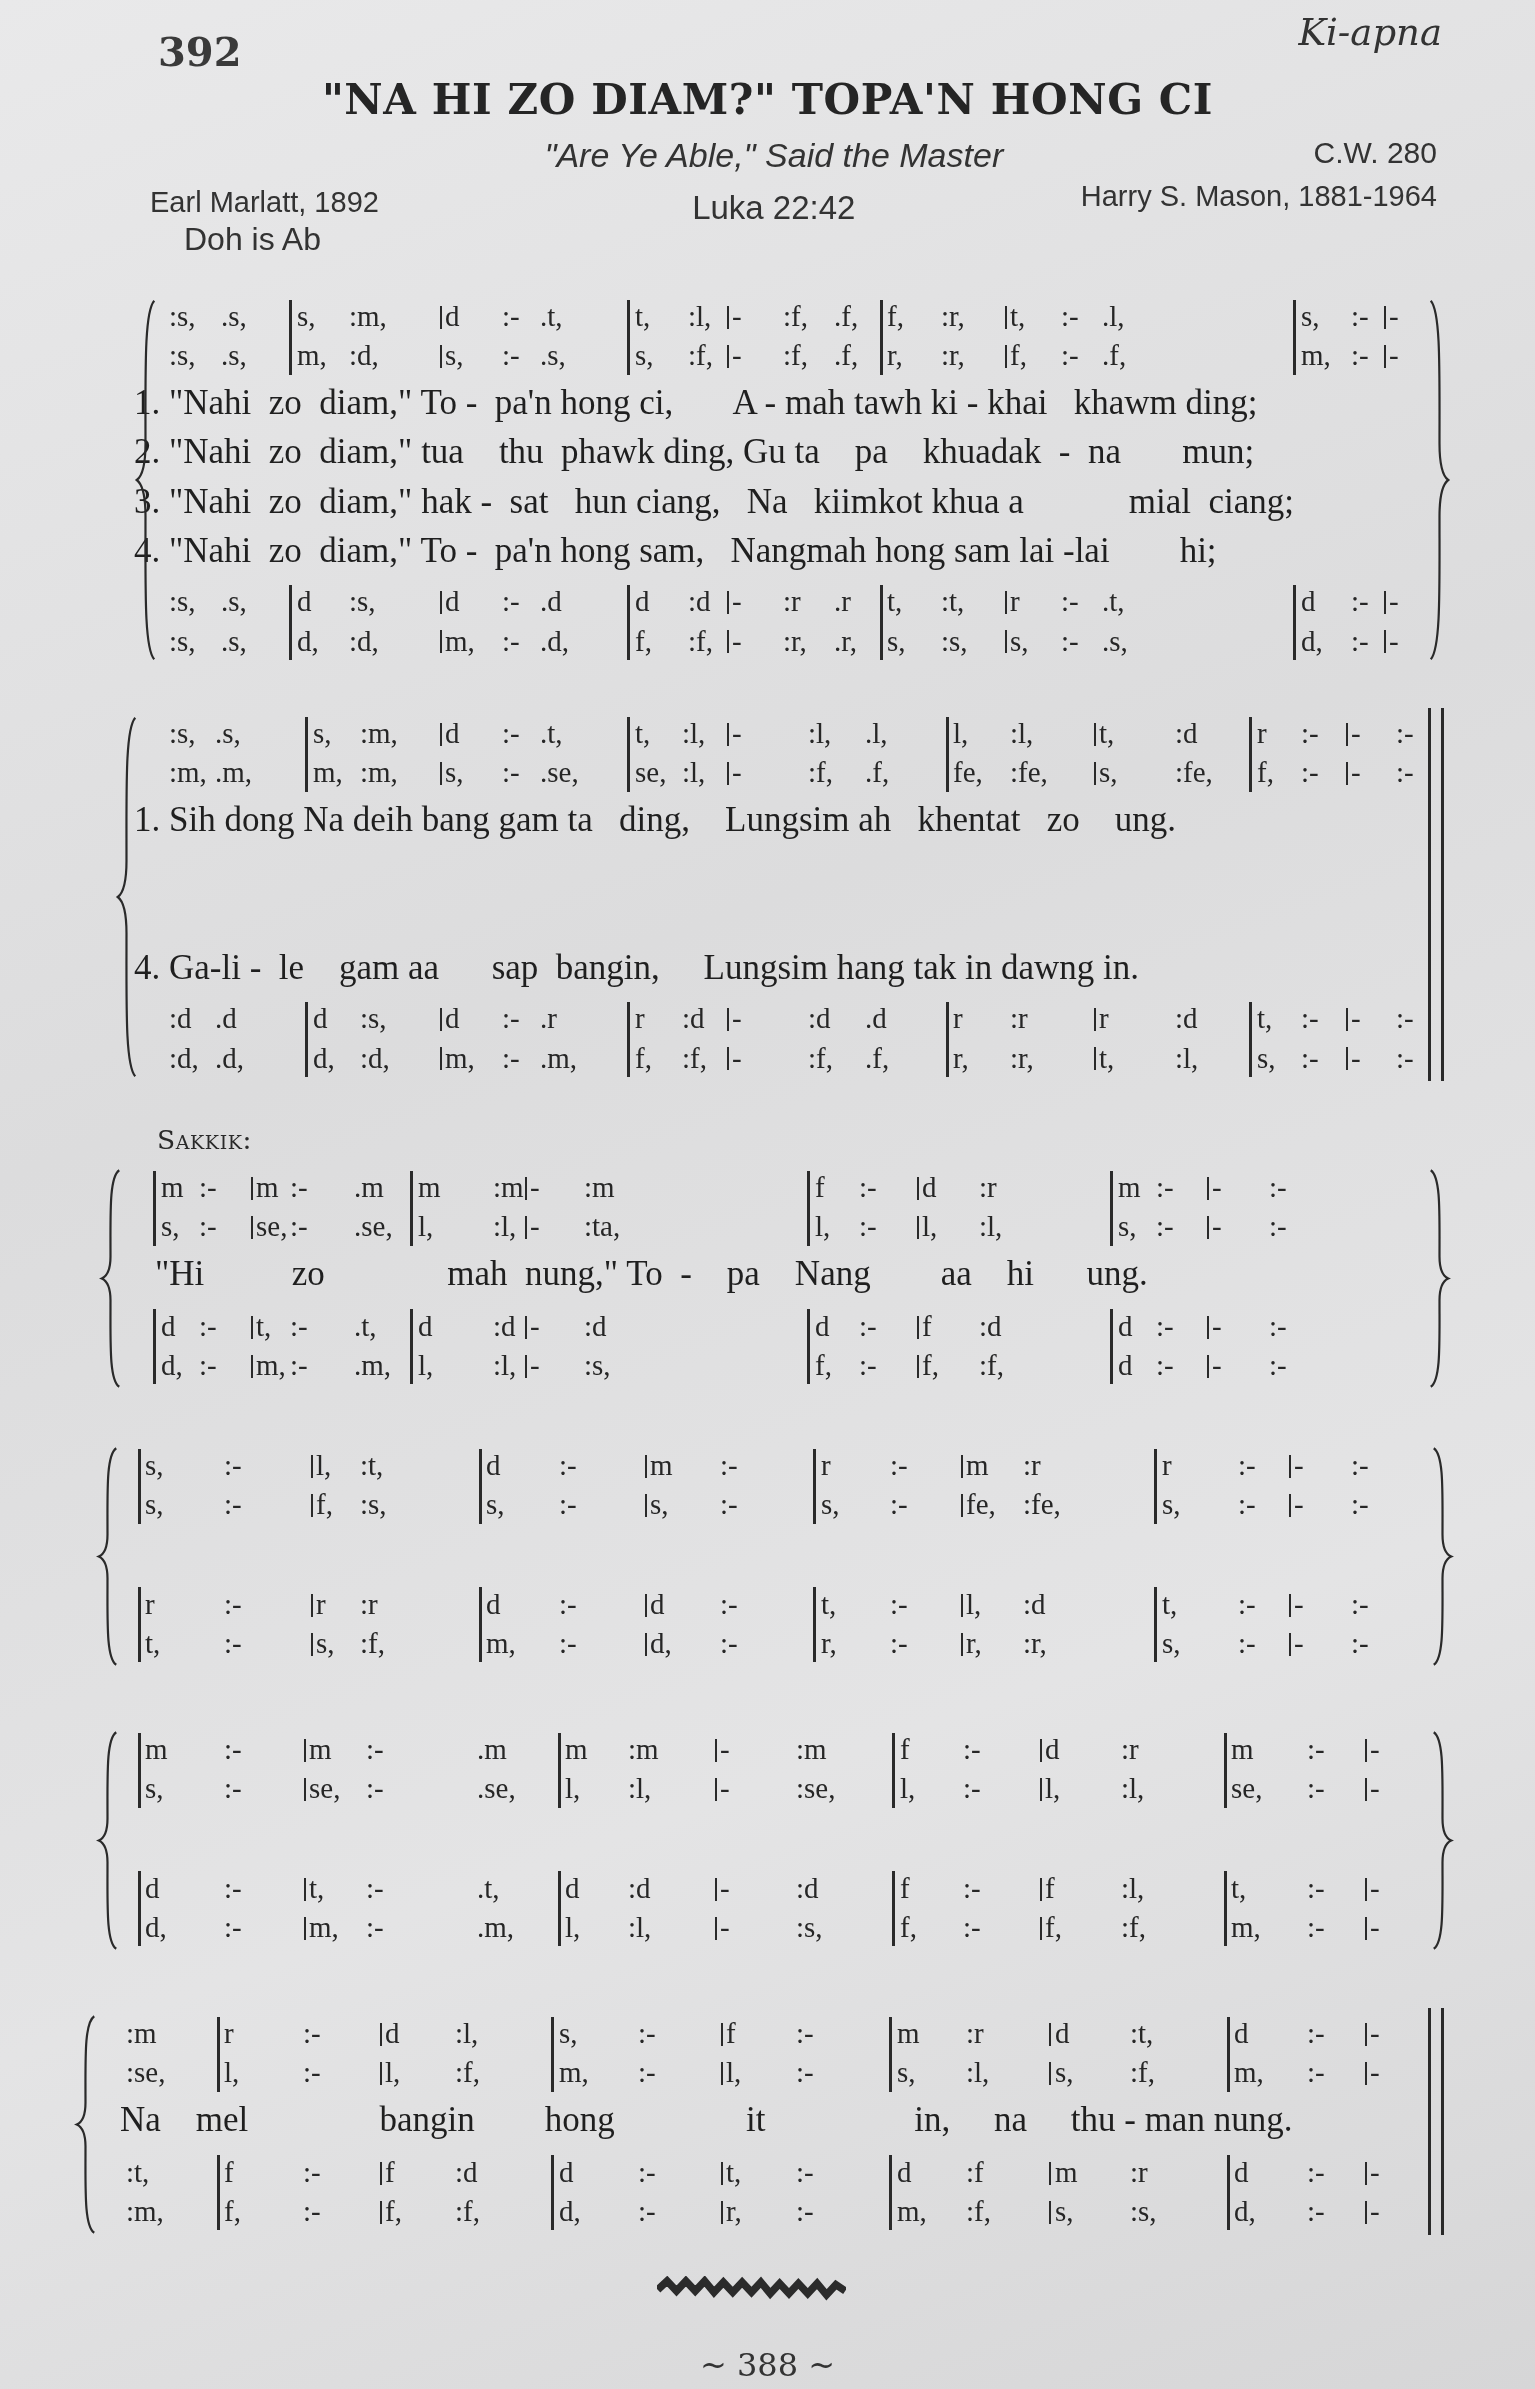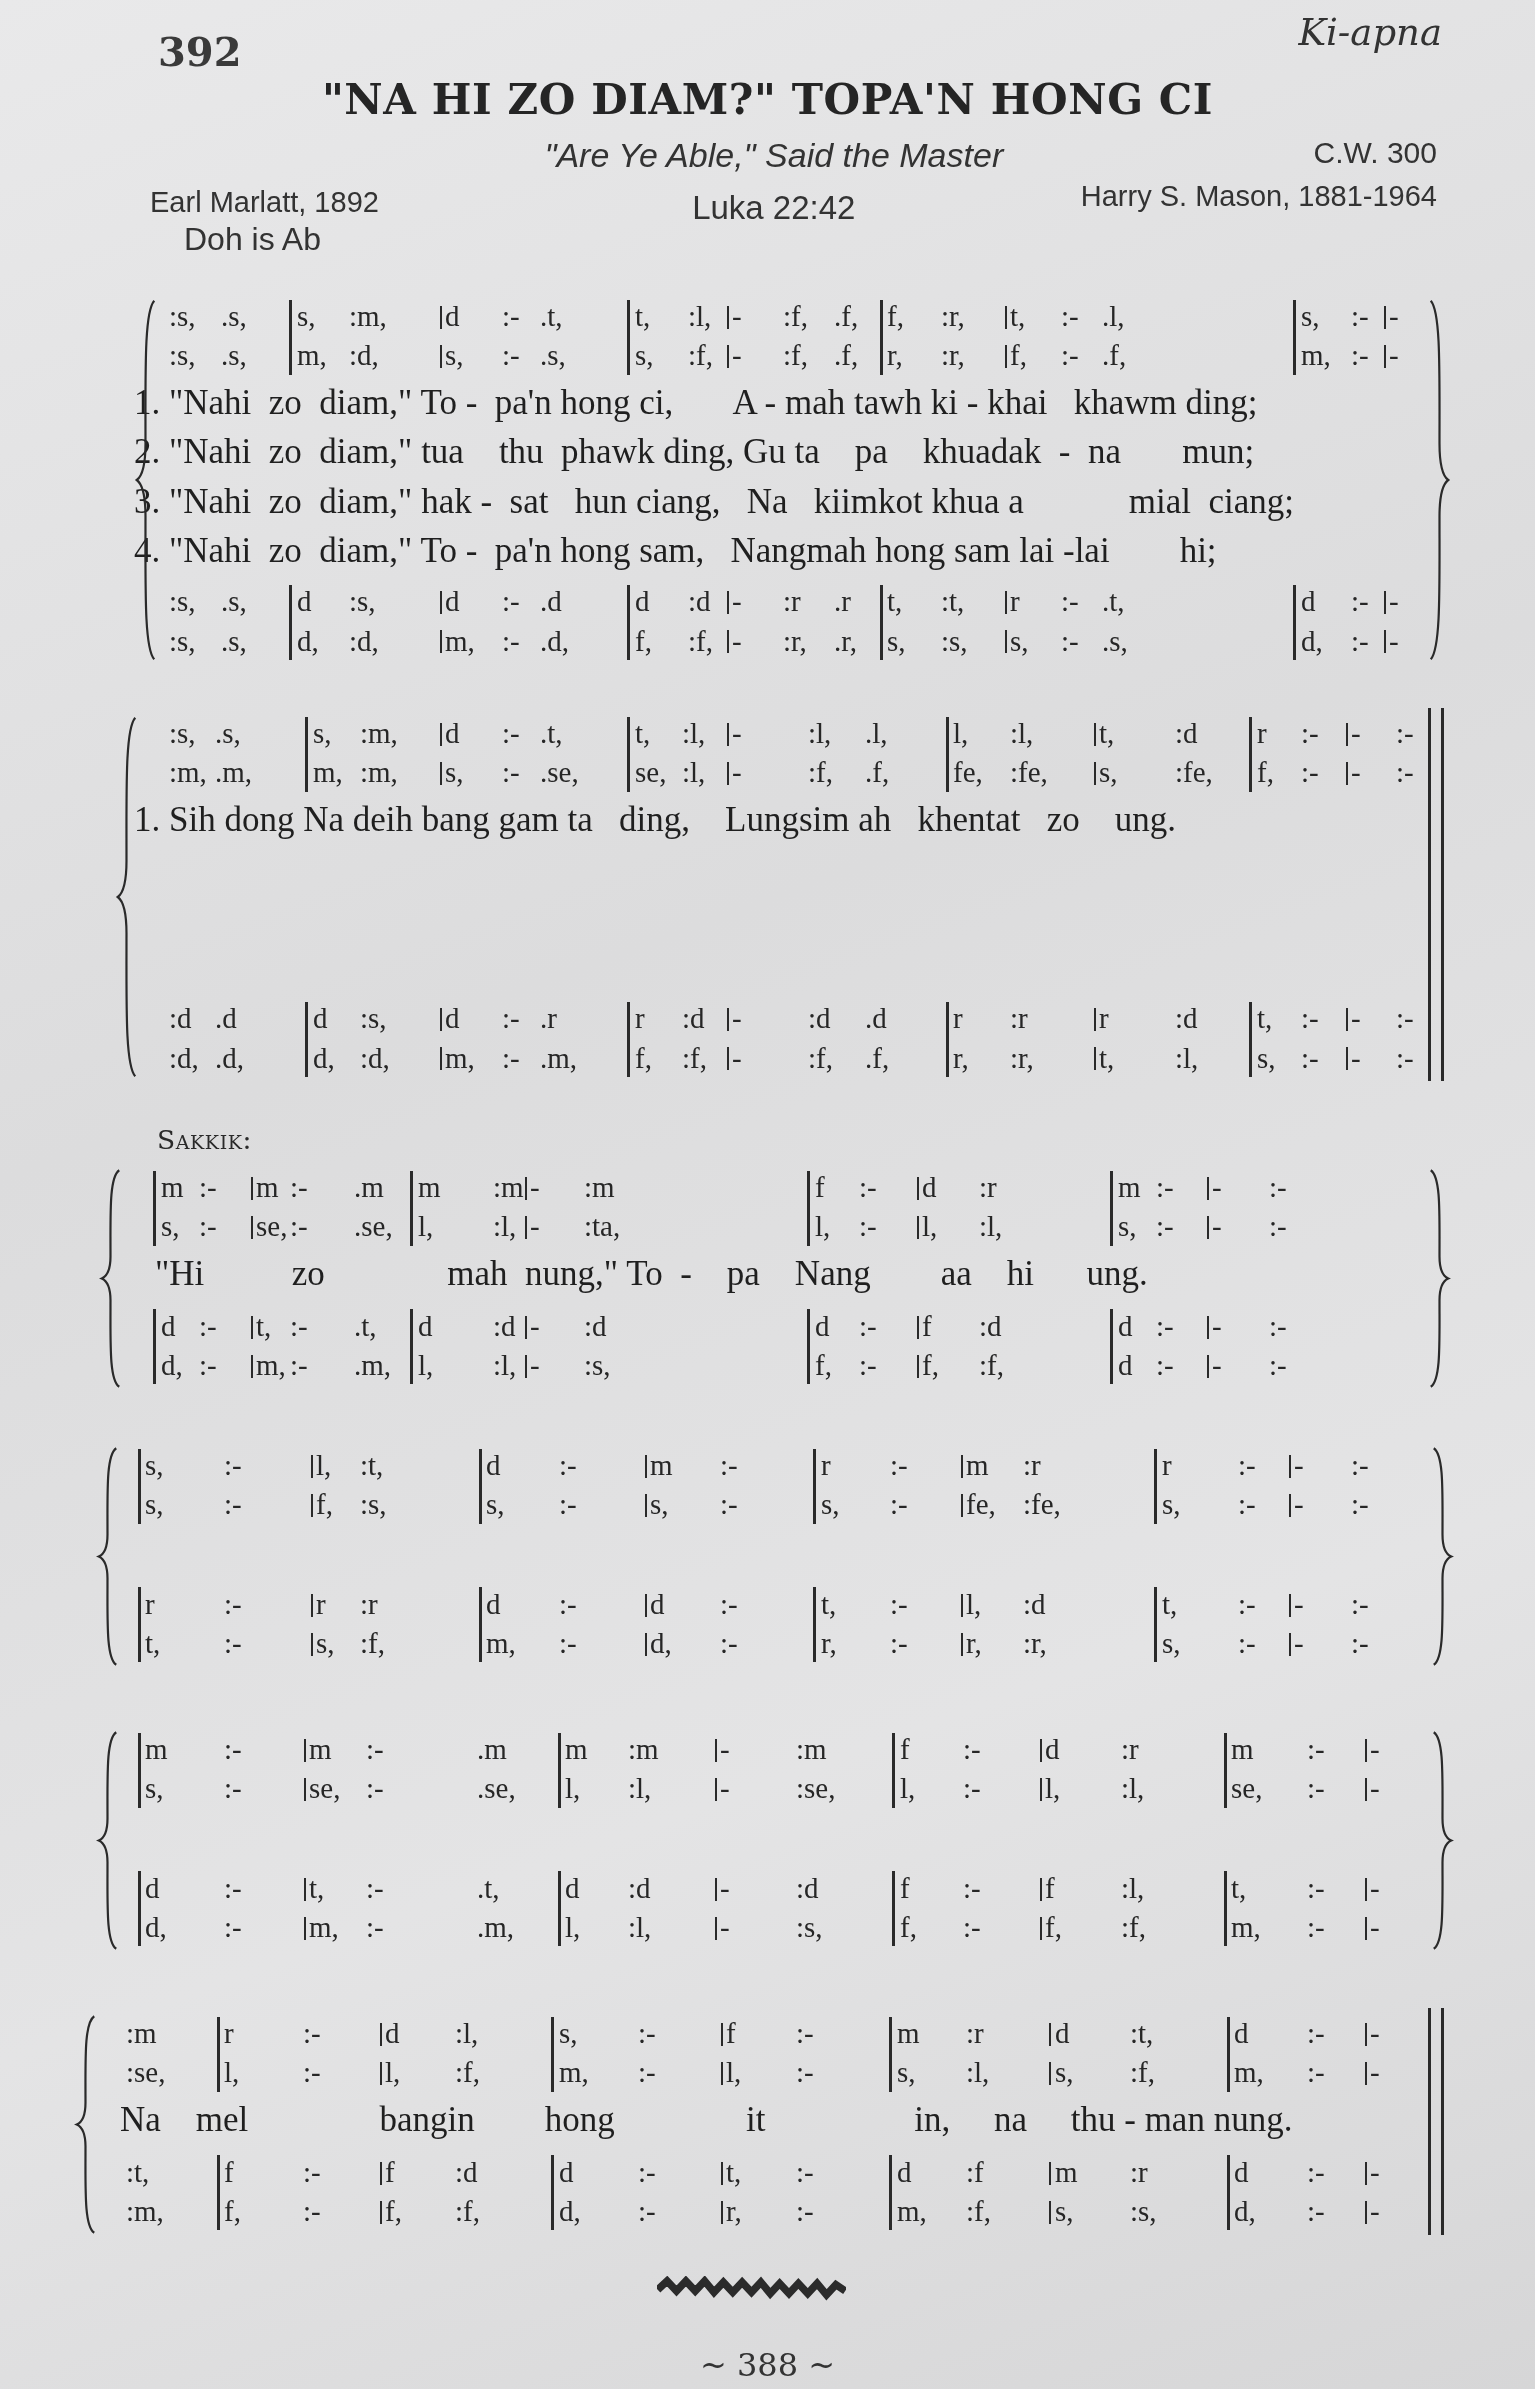--- a/index.html
+++ b/index.html
@@ -32,21 +32,21 @@
   .ornament { left: 657px; top: 2276px; width: 189px; height: 25px; }
   .page-footer { left: 0; right: 0; top: 2346px; text-align: center; font-size: 32px; color: #333; }
 </style>
 </head>
 <body>
 
 <div class="abs hymn-number">392</div>
 <div class="abs section-label">Ki-apna</div>
 <div class="abs title">"NA HI ZO DIAM?" TOPA'N HONG CI</div>
 <div class="abs subtitle">"Are Ye Able," Said the Master</div>
-<div class="abs ref-code">C.W. 300</div>
+<div class="abs ref-code">C.W. 280</div>
 <div class="abs author">Earl Marlatt, 1892</div>
 <div class="abs scripture">Luka 22:42</div>
 <div class="abs composer">Harry S. Mason, 1881-1964</div>
 <div class="abs key">Doh is Ab</div>
 
 <div class="abs sakkik">Sakkik:</div>
 
 <div id="systems">
     <div class="system" style="top: 297px; height: 366px;">
       <div class="row" style="top: 0px;">
@@ -279,20 +279,21 @@
       <div class="bar" style="left: 727px; top: 333px; height: 23px; width: 1.9px;"></div>
       <div class="bar" style="left: 1094px; top: 8.8px; height: 23px; width: 1.9px;"></div>
       <div class="bar" style="left: 1094px; top: 48px; height: 23px; width: 1.9px;"></div>
       <div class="bar" style="left: 1094px; top: 294px; height: 23px; width: 1.9px;"></div>
       <div class="bar" style="left: 1094px; top: 333px; height: 23px; width: 1.9px;"></div>
       <div class="bar" style="left: 1346px; top: 8.8px; height: 23px; width: 1.9px;"></div>
       <div class="bar" style="left: 1346px; top: 48px; height: 23px; width: 1.9px;"></div>
       <div class="bar" style="left: 1346px; top: 294px; height: 23px; width: 1.9px;"></div>
       <div class="bar" style="left: 1346px; top: 333px; height: 23px; width: 1.9px;"></div>
       <div class="lyric" style="left: 134px; top: 82px;">1. Sih dong Na deih bang gam ta   ding,    Lungsim ah   khentat   zo    ung.</div>
+      <div class="lyric" style="left: 134px; top: 230px;">4. Ga-li -  le    gam aa      sap  bangin,     Lungsim hang tak in dawng in.</div>
       <div class="brace" style="left: 114px; top: 0px;"><svg width="25" height="366" viewBox="0 0 40 100" preserveAspectRatio="none">
           <path d="M34,1 C18,4 20,20 20,40 C20,46 14,49 6,50 C14,51 20,54 20,60 C20,80 18,96 34,99" fill="none" stroke="#2a2a2a" stroke-width="2.2" vector-effect="non-scaling-stroke"></path>
         </svg></div>
       <div class="dbar" style="left: 1428px; top: -6.3px; height: 373px;"></div>
       <div class="dbar" style="left: 1441px; top: -6.3px; height: 373px; width: 3.2px;"></div>
     </div>
     <div class="system" style="top: 1168px; height: 221px;">
       <div class="row" style="top: 0px;">
         <span class="tok" style="left: 161px;">m</span>
         <span class="tok" style="left: 199px;">:-</span>

